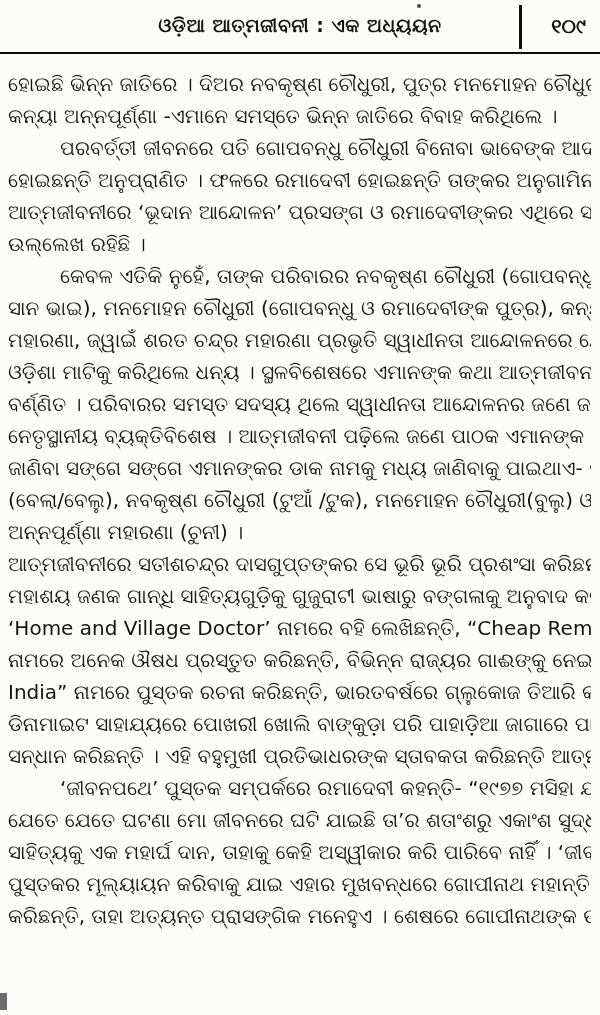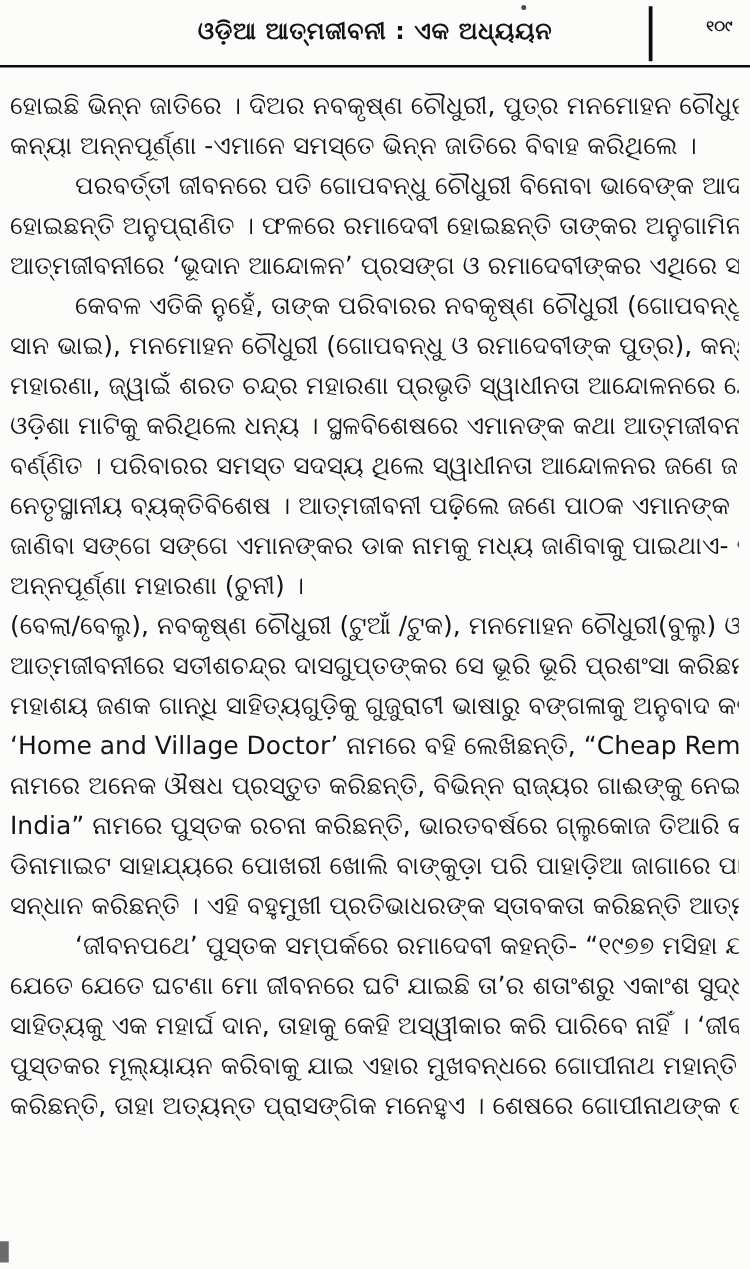--- a/index.html
+++ b/index.html
@@ -31,21 +31,21 @@
   }
   .header-divider {
     position: absolute;
     left: 519px; top: 5px;
     width: 3px; height: 44px;
     background: #0d0d0d;
   }
   .header-page-num {
     position: absolute;
     right: 14px; top: 14px;
-    font-size: 12px;
+    font-size: 20px;
     font-weight: bold;
   }
   .header-rule {
     position: absolute;
     left: 0; top: 52px;
     width: 600px; height: 2px;
     background: #0d0d0d;
   }
   
   .body-text {
@@ -101,31 +101,32 @@
 
   <main class="body-text" id="body-text">
       <div class="paragraph">
         <div class="line fill">ହୋଇଛି ଭିନ୍ନ ଜାତିରେ । ଦିଅର ନବକୃଷ୍ଣ ଚୌଧୁରୀ, ପୁତ୍ର ମନମୋହନ ଚୌଧୁରୀ ଓ</div>
         <div class="line last">କନ୍ୟା ଅନ୍ନପୂର୍ଣ୍ଣା -ଏମାନେ ସମସ୍ତେ ଭିନ୍ନ ଜାତିରେ ବିବାହ କରିଥିଲେ ।</div>
       </div>
       <div class="paragraph">
         <div class="line fill indent">ପରବର୍ତ୍ତୀ ଜୀବନରେ ପତି ଗୋପବନ୍ଧୁ ଚୌଧୁରୀ ବିନୋବା ଭାବେଙ୍କ ଆଦର୍ଶରେ</div>
         <div class="line fill">ହୋଇଛନ୍ତି ଅନୁପ୍ରାଣିତ । ଫଳରେ ରମାଦେବୀ ହୋଇଛନ୍ତି ତାଙ୍କର ଅନୁଗାମିନୀ । ଏଣୁ</div>
         <div class="line fill">ଆତ୍ମଜୀବନୀରେ ‘ଭୂଦାନ ଆନ୍ଦୋଳନ’ ପ୍ରସଙ୍ଗ ଓ ରମାଦେବୀଙ୍କର ଏଥିରେ ସମ୍ପୃକ୍ତି ବିଷୟ</div>
+        <div class="line last">ଉଲ୍ଲେଖ ରହିଛି ।</div>
       </div>
       <div class="paragraph">
         <div class="line fill indent">କେବଳ ଏତିକି ନୁହେଁ, ତାଙ୍କ ପରିବାରର ନବକୃଷ୍ଣ ଚୌଧୁରୀ (ଗୋପବନ୍ଧୁଙ୍କ</div>
         <div class="line fill">ସାନ ଭାଇ), ମନମୋହନ ଚୌଧୁରୀ (ଗୋପବନ୍ଧୁ ଓ ରମାଦେବୀଙ୍କ ପୁତ୍ର), କନ୍ୟା ଅନ୍ନପୂର୍ଣ୍ଣା</div>
         <div class="line fill">ମହାରଣା, ଜ୍ୱାଇଁ ଶରତ ଚନ୍ଦ୍ର ମହାରଣା ପ୍ରଭୃତି ସ୍ୱାଧୀନତା ଆନ୍ଦୋଳନରେ ଯୋଗ ଦେଇ</div>
         <div class="line fill">ଓଡ଼ିଶା ମାଟିକୁ କରିଥିଲେ ଧନ୍ୟ । ସ୍ଥଳବିଶେଷରେ ଏମାନଙ୍କ କଥା ଆତ୍ମଜୀବନୀରେ ହୋଇଛି</div>
         <div class="line fill">ବର୍ଣ୍ଣିତ । ପରିବାରର ସମସ୍ତ ସଦସ୍ୟ ଥିଲେ ସ୍ୱାଧୀନତା ଆନ୍ଦୋଳନର ଜଣେ ଜଣେ ପ୍ରମୁଖ</div>
         <div class="line fill">ନେତୃସ୍ଥାନୀୟ ବ୍ୟକ୍ତିବିଶେଷ । ଆତ୍ମଜୀବନୀ ପଢ଼ିଲେ ଜଣେ ପାଠକ ଏମାନଙ୍କ ବିଷୟରେ</div>
         <div class="line fill">ଜାଣିବା ସଙ୍ଗେ ସଙ୍ଗେ ଏମାନଙ୍କର ଡାକ ନାମକୁ ମଧ୍ୟ ଜାଣିବାକୁ ପାଇଥାଏ- ରମାଦେବୀ</div>
+        <div class="line fill">(ବେଲା/ବେଲୁ), ନବକୃଷ୍ଣ ଚୌଧୁରୀ (ଟୁଆଁ /ଟୁକ), ମନମୋହନ ଚୌଧୁରୀ(ବୁଲୁ) ଓ</div>
         <div class="line last">ଅନ୍ନପୂର୍ଣ୍ଣା ମହାରଣା (ଚୁନୀ) ।</div>
-        <div class="line fill">(ବେଲା/ବେଲୁ), ନବକୃଷ୍ଣ ଚୌଧୁରୀ (ଟୁଆଁ /ଟୁକ), ମନମୋହନ ଚୌଧୁରୀ(ବୁଲୁ) ଓ</div>
       </div>
       <div class="paragraph">
         <div class="line fill">ଆତ୍ମଜୀବନୀରେ ସତୀଶଚନ୍ଦ୍ର ଦାସଗୁପ୍ତଙ୍କର ସେ ଭୂରି ଭୂରି ପ୍ରଶଂସା କରିଛନ୍ତି । ଏହି</div>
         <div class="line fill">ମହାଶୟ ଜଣକ ଗାନ୍ଧି ସାହିତ୍ୟଗୁଡ଼ିକୁ ଗୁଜୁରାଟୀ ଭାଷାରୁ ବଙ୍ଗଳାକୁ ଅନୁବାଦ କରି ଛାପିଛନ୍ତି,</div>
         <div class="line fill">‘Home and Village Doctor’ ନାମରେ ବହି ଲେଖିଛନ୍ତି, “Cheap Remedies”</div>
         <div class="line fill">ନାମରେ ଅନେକ ଔଷଧ ପ୍ରସ୍ତୁତ କରିଛନ୍ତି, ବିଭିନ୍ନ ରାଜ୍ୟର ଗାଈଙ୍କୁ ନେଇ “Cows in</div>
         <div class="line fill">India” ନାମରେ ପୁସ୍ତକ ରଚନା କରିଛନ୍ତି, ଭାରତବର୍ଷରେ ଗ୍ଲୁକୋଜ ତିଆରି କରିଛନ୍ତି,</div>
         <div class="line fill">ଡିନାମାଇଟ ସାହାଯ୍ୟରେ ପୋଖରୀ ଖୋଲି ବାଙ୍କୁଡ଼ା ପରି ପାହାଡ଼ିଆ ଜାଗାରେ ପାଣିର</div>
         <div class="line fill">ସନ୍ଧାନ କରିଛନ୍ତି । ଏହି ବହୁମୁଖୀ ପ୍ରତିଭାଧରଙ୍କ ସ୍ତାବକତା କରିଛନ୍ତି ଆତ୍ମଜୀବନୀକାର ।</div>
       </div>

